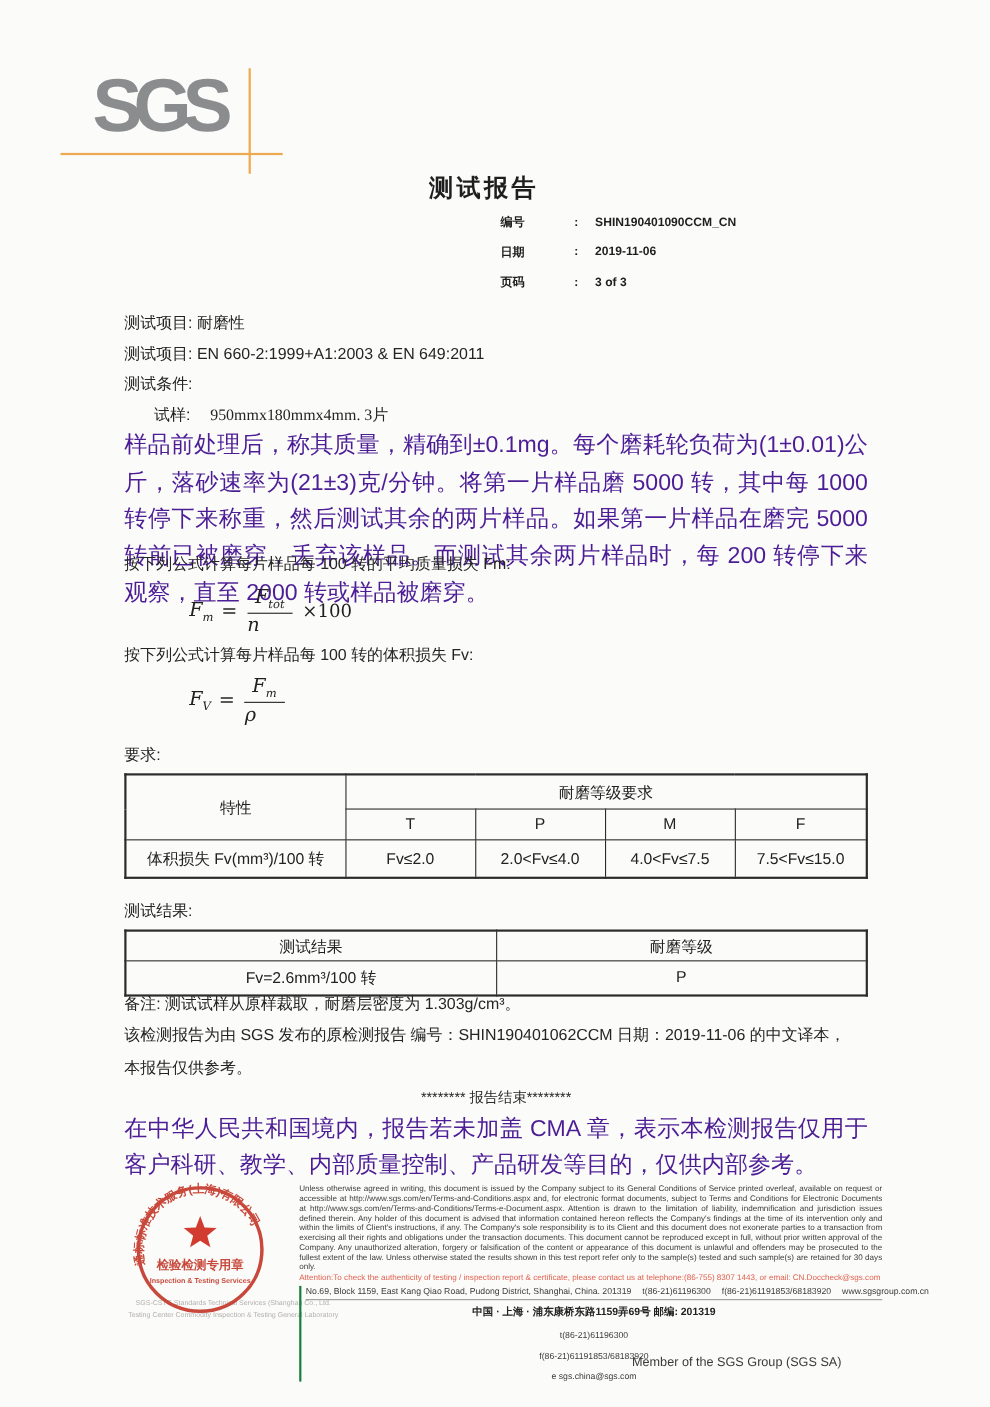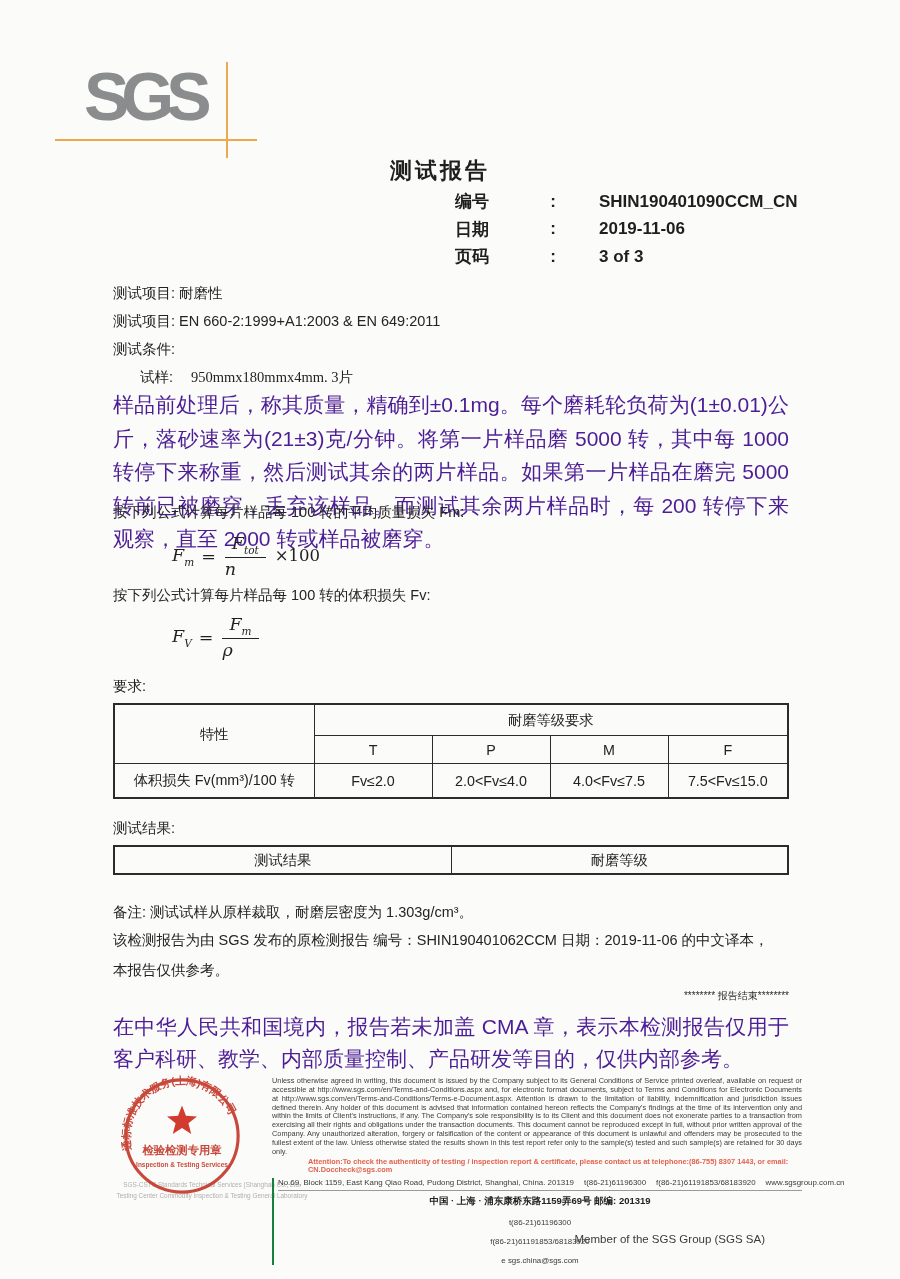--- a/index.html
+++ b/index.html
@@ -16,50 +16,50 @@
     margin-top:12px;
   }
   .cross-v { position:absolute; left:226px; top:62px; width:2px; height:96px; background:#eda94f; }
   .cross-h { position:absolute; left:55px; top:139px; width:202px; height:2px; background:#eda94f; }
   
   .report-title {
     position:absolute; left:390px; top:156px; margin:0;
     font-size:22px; font-weight:700; letter-spacing:3px; color:#1e1e1e;
   }
   .hdr-fields { position:absolute; left:455px; top:188px; }
-  .hdr-row { display:flex; align-items:center; height:27.5px; font-size:17px; font-weight:700; color:#1e1e1e;gap:29px; }
+  .hdr-row { display:flex; align-items:center; height:27.5px; font-size:11px; font-weight:700; color:#1e1e1e; }
   .hdr-label { width:52px; }
   .hdr-sep { width:34px; text-align:center; }
   
   .bline { position:absolute; left:113px; font-size:14.5px; color:#242424; white-space:nowrap; }
   .serifv { font-family:Liberation Serif, serif; }
   .para { position:absolute; left:113px; width:676px; font-size:21px; line-height:33.5px;
           text-align:justify; color:#4c1d95; }
-  .end-marker { position:absolute; left:113px; width:676px; text-align:right; font-size:10px; color:#2a2a2a; }
+  .end-marker { position:absolute; left:113px; width:676px; text-align:center; font-size:13px; color:#2a2a2a; }
   
   .formula { position:absolute; left:172px; display:flex; align-items:center; gap:7px;
              font-family:"DejaVu Serif",serif; font-style:italic; font-size:17.5px; color:#1f1f1f; }
   .fsub { font-size:10.5px; }
   .frac { display:inline-flex; flex-direction:column; margin:0 2px; }
   .frac .num { border-bottom:1.4px solid #222; padding:0 7px 1px; }
   .frac .den { padding-top:1px; }
   .feq { font-style:normal; }
   .ftimes { font-style:normal; font-size:16.5px; }
   
   .rtable { position:absolute; left:113px; border-collapse:collapse; table-layout:fixed; }
   .rtable td { border:1.4px solid #2b2b2b; text-align:center; vertical-align:middle;
                font-size:14.3px; color:#222; padding:0; }
   .rtable { border:2px solid #2b2b2b; }
   
   .company-gray { position:absolute; left:112px; width:200px; font-size:6.4px; line-height:8.5px;
                   color:#b3b0ac; text-align:center; }
   .stamp { position:absolute; left:118px; top:1072px; opacity:.92; }
   .foot-block { position:absolute; left:272px; top:1077px; width:530px; }
   .disclaimer { font-size:7.35px; line-height:8.85px; text-align:justify; color:#3c3c3c; }
-  .attention { font-size:7.35px; line-height:8.85px; color:#e2614e; font-weight:700; margin-top:1px;margin-left:36px; }
+  .attention { font-size:7.35px; line-height:8.85px; color:#e2614e; font-weight:400; margin-top:1px; }
   .addr-wrap { margin-top:3px; border-left:2px solid #15803d; padding-left:4px; }
   .addr-row { display:flex; align-items:center; gap:10px; white-space:nowrap; }
   .addr-en { font-size:7.9px; color:#3a3a3a; padding-bottom:3px; }
   .addr-cn { font-size:9.5px; color:#222; border-top:1px solid #9a9a9a; padding-top:3.5px; font-weight:600;flex-direction:column; }
   .addr-cn .addr-plain { font-weight:400; font-size:7.9px; color:#3a3a3a; }
   .member-line { position:absolute; right:135px; top:1233px; font-size:11.5px; color:#3a3a3a; }
 </style>
 </head>
 <body>
 
@@ -165,20 +165,24 @@
 
   <table class="rtable" style="top:845px;width:674px">
     <colgroup>
         <col style="width:337px">
         <col style="width:337px">
       </colgroup>
     <tbody>
         <tr>
       <td style="height:26px">测试结果</td>
       <td>耐磨等级</td>
+    </tr>
+    <tr>
+      <td style="height:30px">Fv=2.6mm³/100 转</td>
+      <td>P</td>
     </tr>
   </tbody>
     </table>
 
   <div class="bline" style="top:903px">备注: 测试试样从原样裁取，耐磨层密度为 1.303g/cm³。</div>
   <div class="bline" style="top:931px">该检测报告为由 SGS 发布的原检测报告 编号：SHIN190401062CCM 日期：2019-11-06 的中文译本，</div>
   <div class="bline" style="top:961px">本报告仅供参考。</div>
   <div class="end-marker" style="top:989px">******** 报告结束********</div>
   <div class="para" style="top:1011px;line-height:32px">在中华人民共和国境内，报告若未加盖 CMA 章，表示本检测报告仅用于客户科研、教学、内部质量控制、产品研发等目的，仅供内部参考。</div>
 

